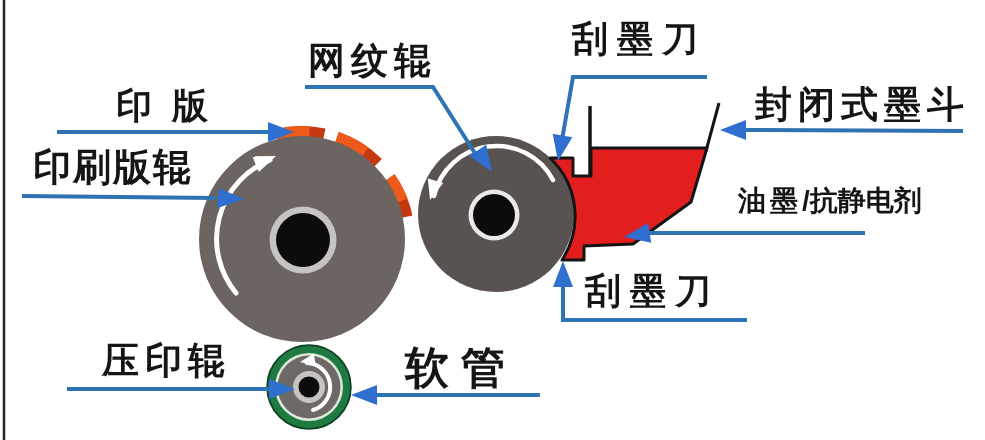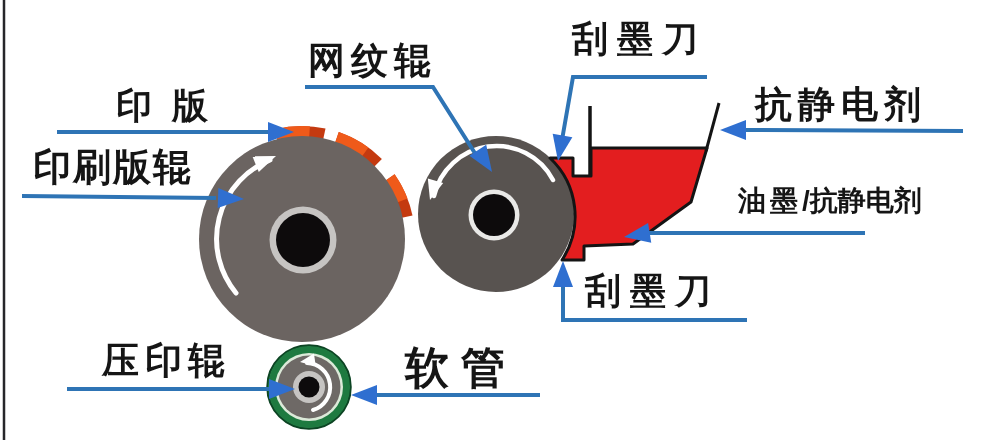--- a/index.html
+++ b/index.html
@@ -98,21 +98,21 @@
   </svg>
 
   <div class="lbl" id="lab-yinban">印 版</div>
 
   <div class="lbl" id="lab-yinshuabangun">印刷版辊</div>
 
   <div class="lbl" id="lab-wangwengun">网纹辊</div>
 
   <div class="lbl" id="lab-guamodao-top">刮墨刀</div>
 
-  <div class="lbl" id="lab-fengbishimodou">抗静电剂</div>
+  <div class="lbl" id="lab-fengbishimodou">封闭式墨斗</div>
 
   <div class="lbl" id="lab-youmo">
     <span style="letter-spacing:4px;">油墨</span><span style="font-weight:600;">/抗静电剂</span>
   </div>
 
   <div class="lbl" id="lab-guamodao-bottom">刮墨刀</div>
 
   <div class="lbl" id="lab-yayingun">压印辊</div>
 
   <div class="lbl" id="lab-ruanguan">软管</div>

